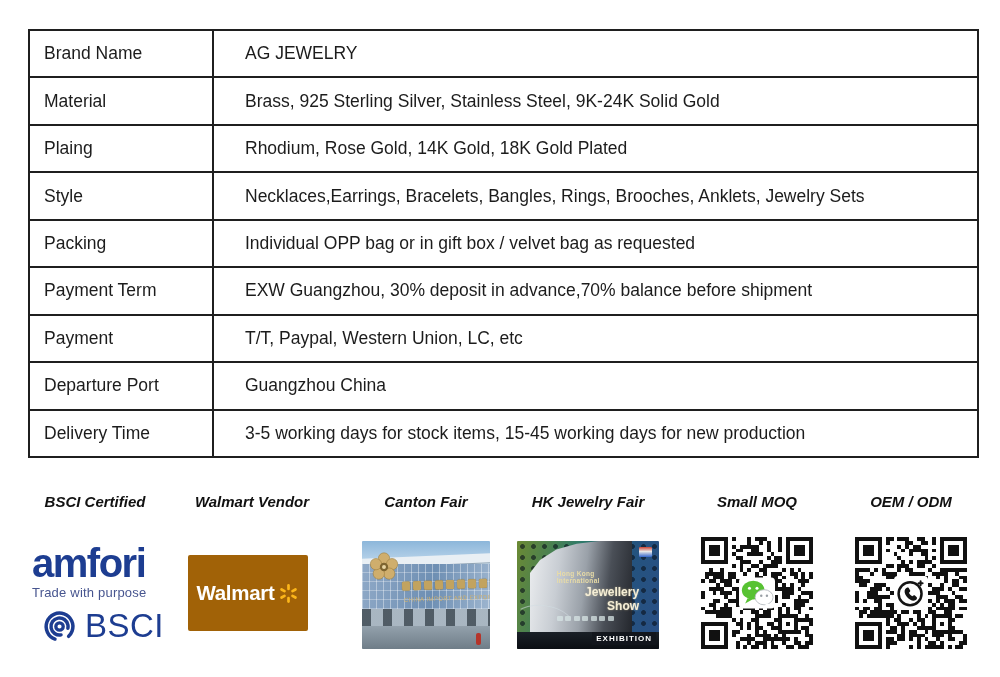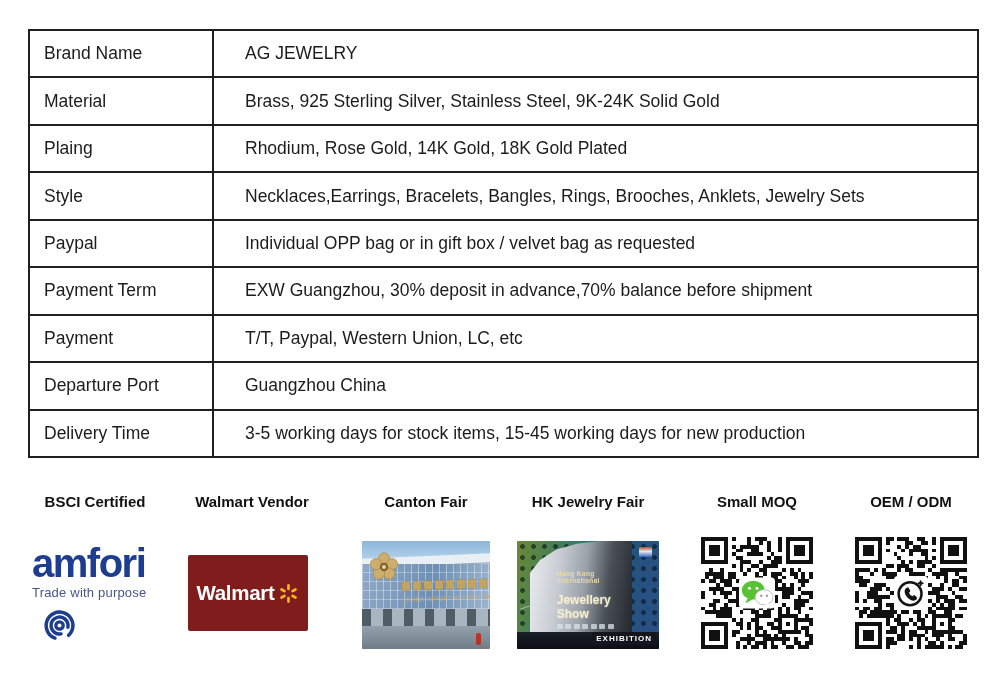--- a/index.html
+++ b/index.html
@@ -13,40 +13,40 @@
   table.spec {
     position:absolute; left:28px; top:29px; width:951px; height:429px;
     border-collapse:collapse; table-layout:fixed; font-size:17.5px; color:#1c1c1c;
   }
   table.spec td { border:2px solid #1f1f1f; vertical-align:middle; background:#fff; }
   table.spec td.k { width:184px; padding-left:14px; }
   table.spec td.v { padding-left:31px; }
 
   
   .badge { position:absolute; top:492px; }
-  .badge-label { font-size:15px; font-weight:bold; color:#111; text-align:center; height:22px; line-height:20px; white-space:nowrap; }
+  .badge-label { font-size:15px; font-weight:bold; color:#111; text-align:center; height:22px; line-height:20px; white-space:nowrap;font-style:italic; }
 
   .b1 { left:16px;  width:158px; }
   .b2 { left:188px; width:128px; }
   .b3 { left:362px; width:128px; }
   .b4 { left:517px; width:142px; }
   .b5 { left:697px; width:120px; }
   .b6 { left:851px; width:120px; }
 
   
   .amfori { margin-top:29px; padding-left:16px; }
   .amfori-word { font-size:40px; font-weight:bold; color:#1d3d91; letter-spacing:-1.5px; line-height:1.0; }
   .amfori-tag  { font-size:13px; color:#47558f; letter-spacing:.2px; margin-top:2px; }
   .amfori-row  { display:flex; align-items:center; gap:8px; margin-top:7px; padding-left:8px; }
   .bsci-swirl  { width:37px; height:37px; }
   .bsci-text   { font-size:33px; color:#1d3d91; letter-spacing:.5px; }
 
   
   .walmart-box {
-    margin-top:41px; width:120px; height:76px; background:#7f1d1d; border-radius:2px;
+    margin-top:41px; width:120px; height:76px; background:#a16207; border-radius:2px;
     display:flex; align-items:center; justify-content:center; gap:2px;
   }
   .walmart-text { color:#fff; font-weight:bold; font-size:20.5px; letter-spacing:-.3px; }
   .walmart-spark { width:23px; height:23px; }
 
   
   .photo { position:relative; margin-top:27px; width:100%; height:108px; overflow:hidden; border-radius:1px; }
 
   
   .canton { background:linear-gradient(180deg,#8cb6da 0%,#c9dff0 26%,#cfe0ec 30%); }
@@ -70,21 +70,21 @@
   
   .hk { background:
       radial-gradient(circle, rgba(8,16,26,.6) 2.1px, rgba(0,0,0,0) 2.6px) ,
       linear-gradient(105deg,#6c8a33 0%,#2e7a6a 38%,#24537e 70%,#2a4f86 100%);
     background-size:11px 11px, 100% 100%; }
   .hk-curtain { position:absolute; left:9%; top:0; width:72%; height:88%;
     background:linear-gradient(97deg,#eceef0 0%,#c8cdd3 28%,#9aa1a9 52%,#4a4f57 74%,#23262c 100%);
     clip-path:polygon(0% 34%, 10% 20%, 26% 9%, 46% 3%, 68% 0%, 100% 0%, 100% 100%, 0% 100%); }
   .hk-text { position:absolute; left:28%; top:27%; width:58%; text-align:left; }
   .hk-line1 { font-size:6.5px; font-weight:bold; color:#e9dca6; letter-spacing:.3px; }
-  .hk-line2 { font-size:12px; font-weight:bold; color:#f5eed6; margin-top:9px; text-shadow:0 0 2px rgba(255,240,180,.5); }
+  .hk-line2 { font-size:12px; font-weight:bold; color:#f5eed6; margin-top:1px; text-shadow:0 0 2px rgba(255,240,180,.5);text-align:right; }
   .hk-line3 { display:flex; gap:2.5px; margin-top:3px; }
   .hk-line3 span { width:6px; height:5px; background:rgba(215,228,228,.75); border-radius:1px; }
   .hk-chip { position:absolute; right:7px; top:6px; width:13px; height:10px; border-radius:1px;
     background:linear-gradient(180deg,#c43 0%,#e7e7e7 45%,#36c 100%); }
   .hk-floor { position:absolute; left:0; bottom:0; width:100%; height:16%;
     background:linear-gradient(180deg,#1a2027,#0b0e13); }
   .hk-stairs { position:absolute; left:-6px; bottom:4px; width:64px; height:40px;
     border:1.4px solid rgba(210,220,225,.55); border-color:rgba(210,220,225,.55) transparent transparent transparent;
     border-radius:50%; transform:rotate(8deg); }
   .hk-exhibition { position:absolute; right:3px; bottom:4px; background:rgba(18,22,28,.88);
@@ -113,21 +113,21 @@
         </tr>
       <tr>
           <td class="k">Plaing</td>
           <td class="v">Rhodium, Rose Gold, 14K Gold, 18K Gold Plated</td>
         </tr>
       <tr>
           <td class="k">Style</td>
           <td class="v">Necklaces,Earrings, Bracelets, Bangles, Rings, Brooches, Anklets, Jewelry Sets</td>
         </tr>
       <tr>
-          <td class="k">Paypal</td>
+          <td class="k">Packing</td>
           <td class="v">Individual OPP bag or in gift box / velvet bag as requested</td>
         </tr>
       <tr>
           <td class="k">Payment Term</td>
           <td class="v">EXW Guangzhou, 30% deposit in advance,70% balance before shipment</td>
         </tr>
       <tr>
           <td class="k">Payment</td>
           <td class="v">T/T, Paypal, Western Union, LC, etc</td>
         </tr>
@@ -148,20 +148,21 @@
       <div class="amfori-word">amfori</div>
       <div class="amfori-tag">Trade with purpose</div>
       <div class="amfori-row">
         <svg class="bsci-swirl" viewBox="0 0 36 36">
           <g fill="none" stroke="#1d3d91" stroke-width="3.4" stroke-linecap="round">
             <circle cx="19" cy="18" r="13" stroke-dasharray="67 15" transform="rotate(110 19 18)"></circle>
             <circle cx="19" cy="18" r="8.3" stroke-dasharray="42 10" transform="rotate(80 19 18)"></circle>
             <circle cx="19" cy="18" r="3.6" stroke-width="3.2"></circle>
           </g>
         </svg>
+        <span class="bsci-text">BSCI</span>
       </div>
     </div>
   </div>
 
   <div class="badge b2">
     <div class="badge-label">Walmart Vendor</div>
     <div class="walmart-box">
       <span class="walmart-text">Walmart</span>
       <svg class="walmart-spark" viewBox="0 0 24 24">
         <g fill="#fcb61a">

